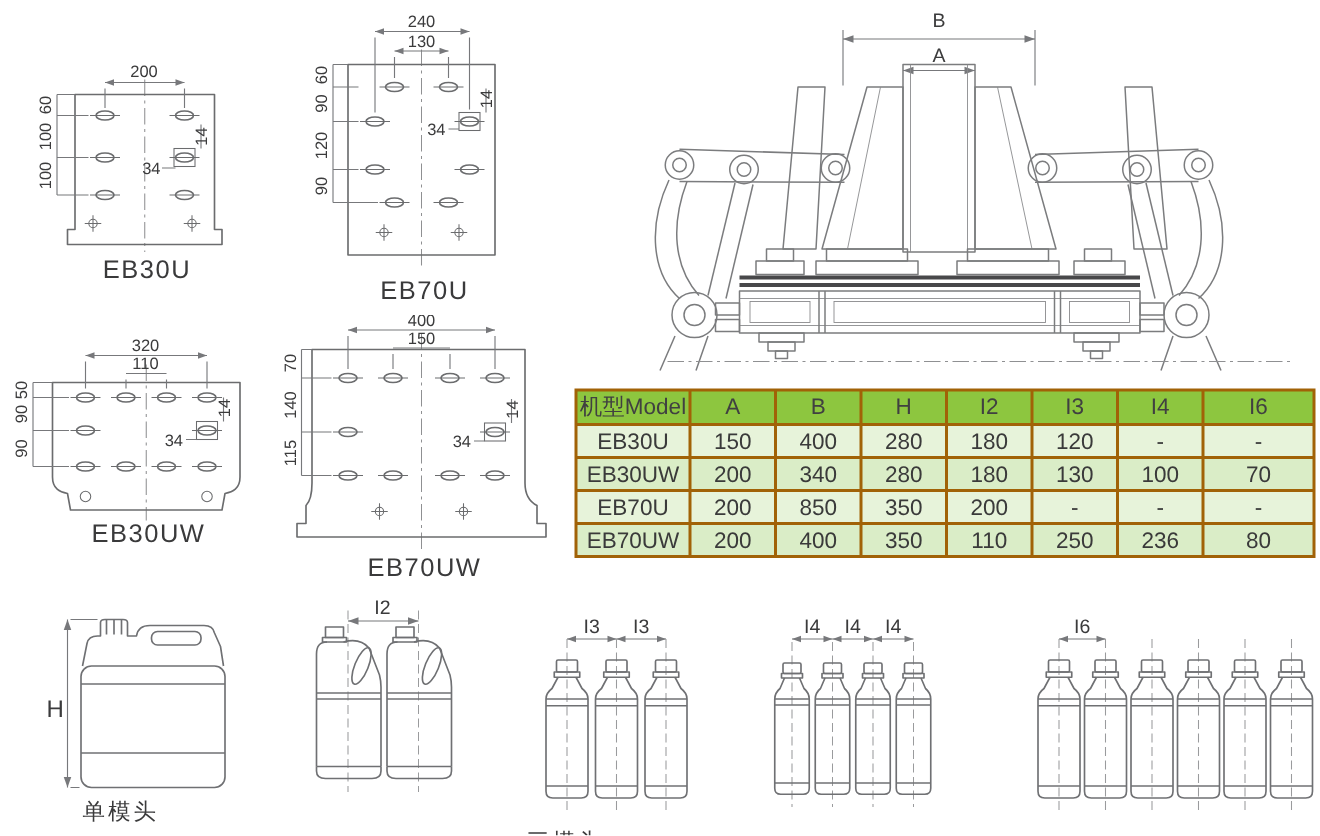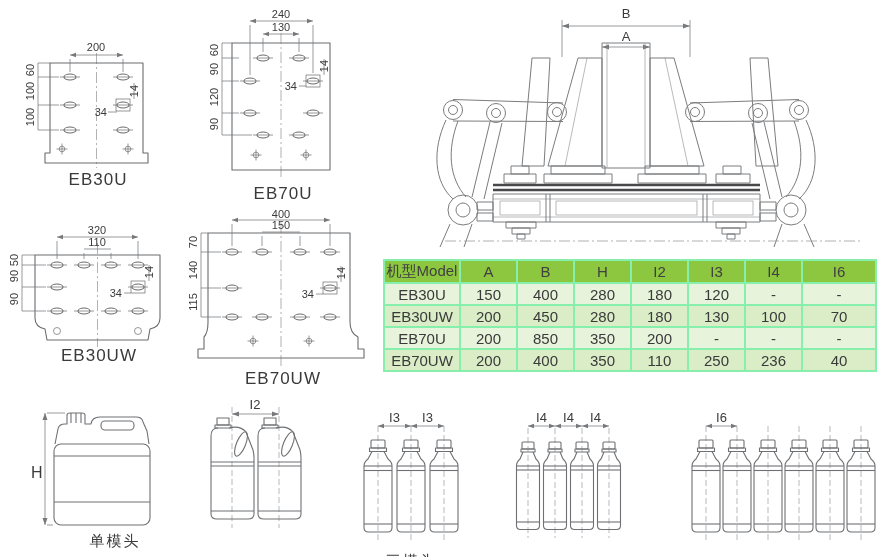--- a/index.html
+++ b/index.html
@@ -14,24 +14,24 @@
   .cl{stroke:#8f9092;stroke-width:0.7;fill:none;stroke-dasharray:11 3 2 3;}
   .dimtxt{fill:#3b3b3c;font-size:11px;}
   .dimbig{fill:#3b3b3c;font-size:13px;}
   .mach{stroke:#7b7c7e;stroke-width:1;fill:none;stroke-linejoin:round;}
   .machthin{stroke:#8a8b8d;stroke-width:0.6;fill:none;}
   .dark{stroke:#48484a;stroke-width:2.6;fill:none;}
   .bot{stroke:#6f7073;stroke-width:1.1;fill:none;stroke-linejoin:round;}
   .botcl{stroke:#9a9b9d;stroke-width:0.7;fill:none;stroke-dasharray:6 3;}
   .plate-cap{position:absolute;width:124px;text-align:center;font-size:17px;
              letter-spacing:1px;color:#3a3a3b;}
-  .head-cap{position:absolute;width:120px;text-align:center;font-size:15px;
+  .head-cap{position:absolute;width:120px;font-size:15px;
             letter-spacing:2px;color:#3b3b3c;}
   table.spec{position:absolute;left:383px;top:259px;width:494px;border-collapse:separate;
-             border-spacing:2px;background:#86efac;table-layout:fixed;}
+             border-spacing:2px;background:#a16207;table-layout:fixed;}
   table.spec th{background:#8dc63f;color:#404041;font-weight:400;font-size:15px;
                 height:21px;text-align:center;padding:0;}
   table.spec td{font-size:15px;color:#3a3a3a;height:20px;text-align:center;padding:0;}
   table.spec tr.r-light td{background:#e7f3da;}
   table.spec tr.r-dark td{background:#daedc7;}
 </style>
 </head>
 <body>
 
 <div class="canvas">
@@ -373,21 +373,21 @@
         <td>400</td>
         <td>280</td>
         <td>180</td>
         <td>120</td>
         <td>-</td>
         <td>-</td>
       </tr>
       <tr class="r-dark">
         <td>EB30UW</td>
         <td>200</td>
-        <td>450</td>
+        <td>340</td>
         <td>280</td>
         <td>180</td>
         <td>130</td>
         <td>100</td>
         <td>70</td>
       </tr>
       <tr class="r-light">
         <td>EB70U</td>
         <td>200</td>
         <td>850</td>
@@ -398,21 +398,21 @@
         <td>-</td>
       </tr>
       <tr class="r-dark">
         <td>EB70UW</td>
         <td>200</td>
         <td>400</td>
         <td>350</td>
         <td>110</td>
         <td>250</td>
         <td>236</td>
-        <td>40</td>
+        <td>80</td>
       </tr>
     </tbody>
   </table>
 
   <svg class="abs" style="left:25px;top:398px" width="170" height="150" viewBox="0 0 170 150">
     <g class="bot">
       <path d="M30,46 L33,31 Q34,26 40,26 L42,26 L42,17 Q42,15 45,15 L57,15 Q60,15 60,17 L60,26 L66,26 Q67,19 75,19 L111,19 Q117,19 118,24 L122,33 L124,46"></path>
       <line x1="46" y1="15" x2="46" y2="25"></line>
       <line x1="51" y1="15" x2="51" y2="25"></line>
       <line x1="56" y1="15" x2="56" y2="25"></line>

